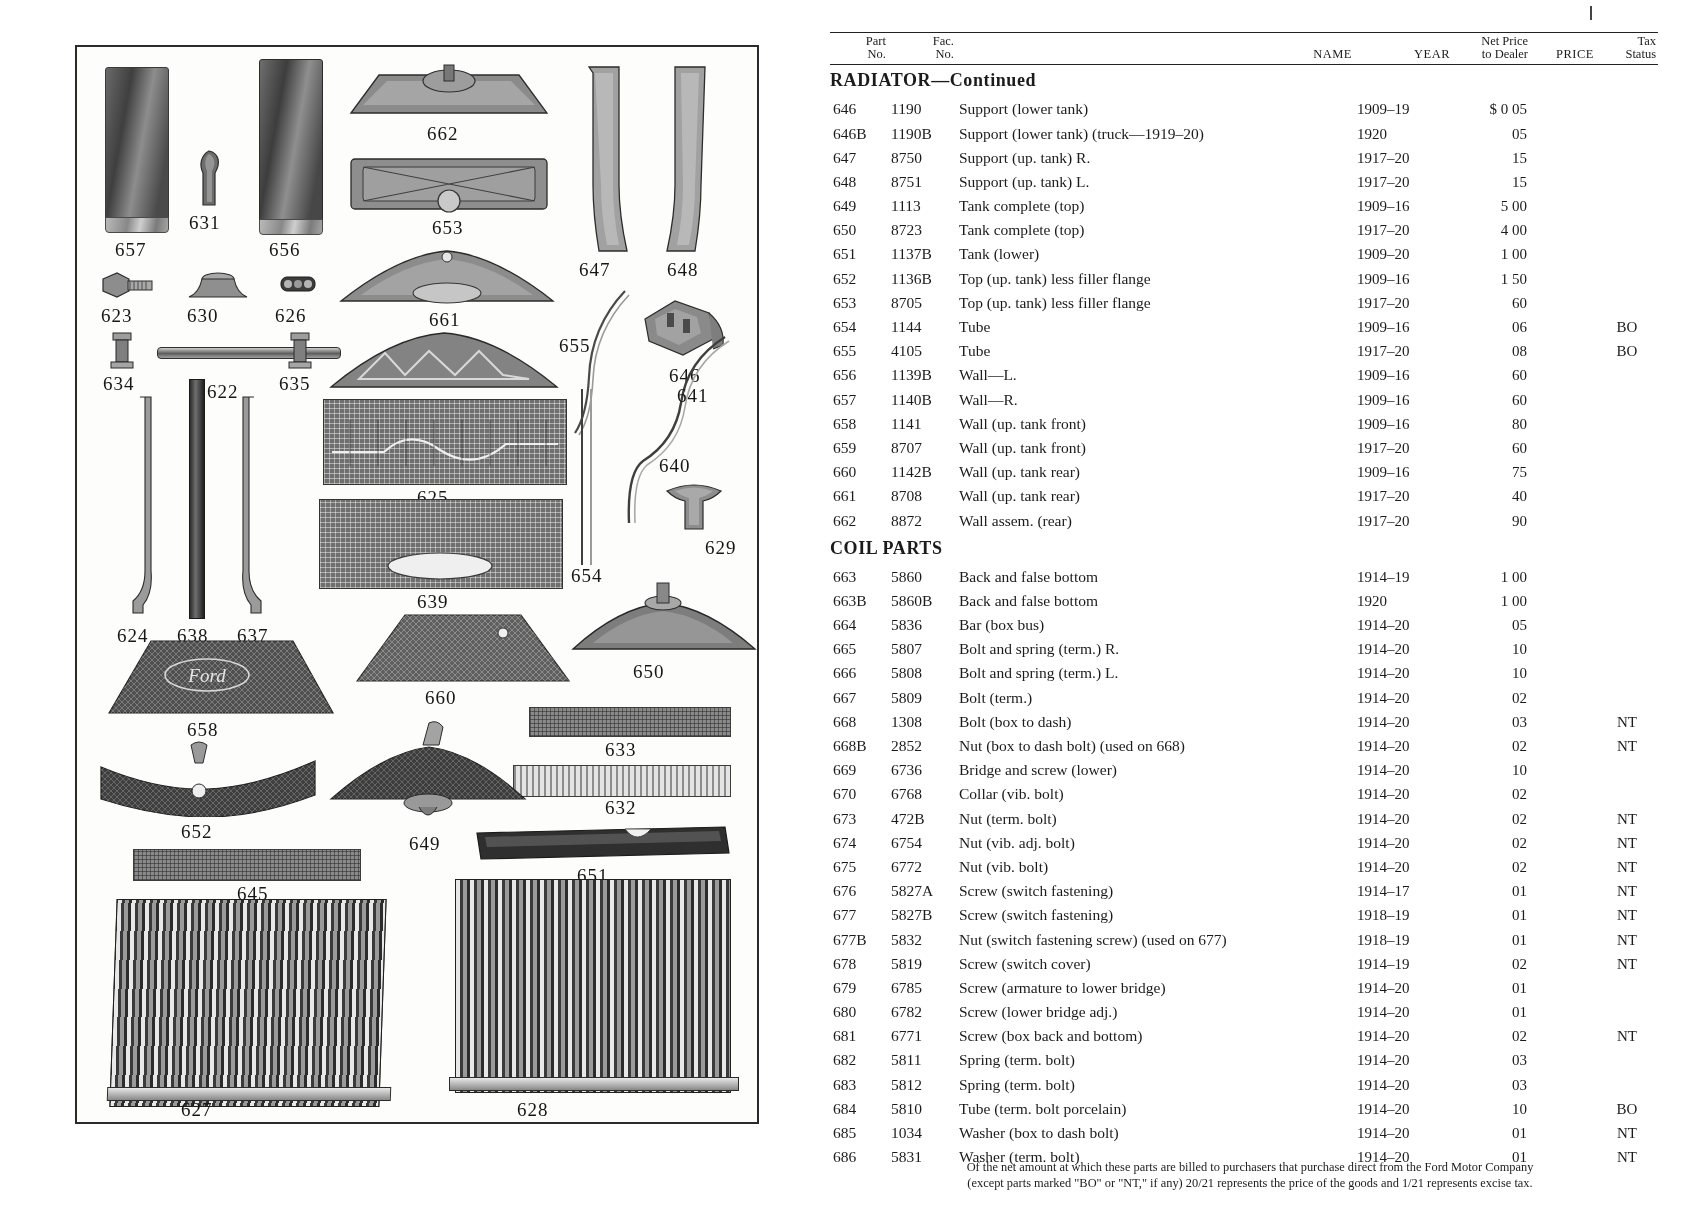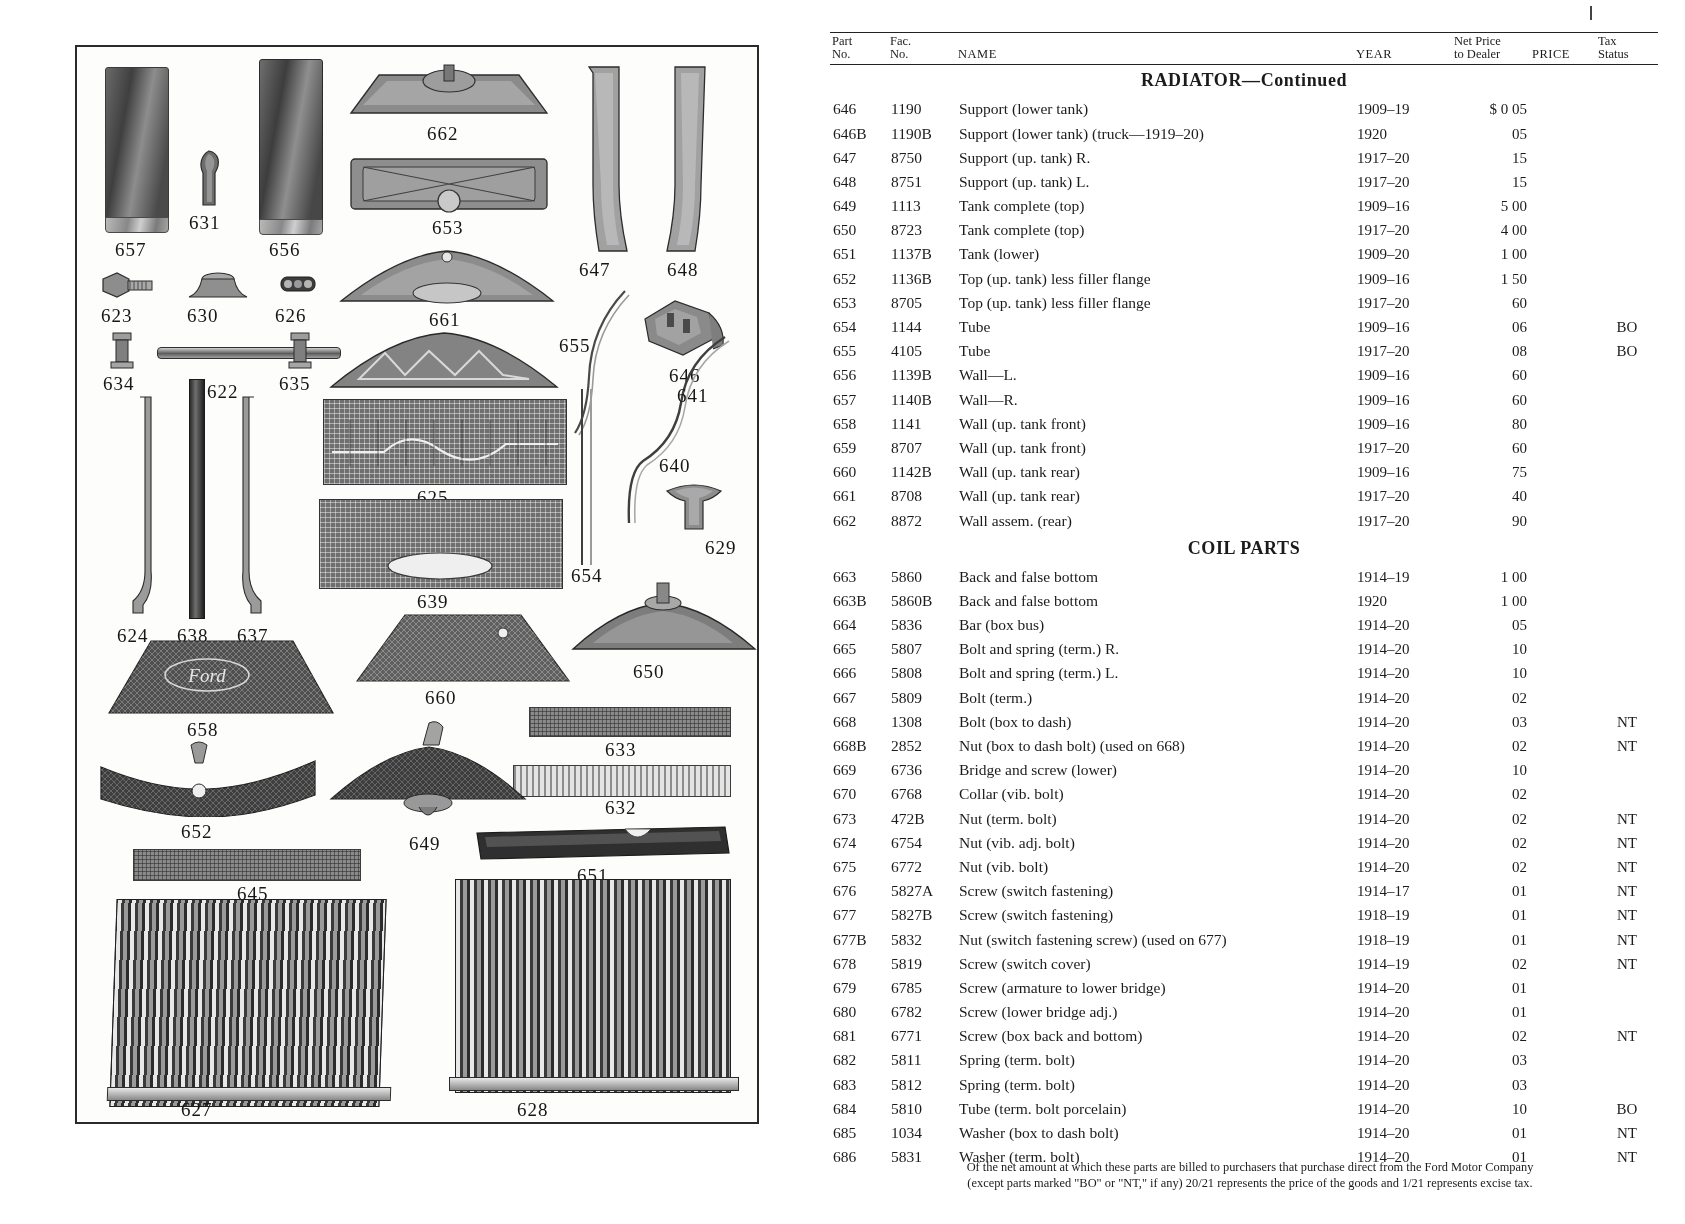--- a/index.html
+++ b/index.html
@@ -91,21 +91,21 @@
   }
   table.parts {
     border-collapse: collapse;
     width: 828px;
     font-size: 15.5px;
     font-family: "Liberation Serif", serif;
   }
   table.parts th {
     font-weight: normal;
     font-size: 12.5px;
-    text-align: left;
+    text-align: right;
     vertical-align: bottom;
     padding: 2px 2px 3px 2px;
     line-height: 1.05;
     border-bottom: 1.6px solid #222;
     border-top: 1.6px solid #222;
   }
   th.name-h { font-size: 14px; letter-spacing: .5px; }
   th.year-h { font-size: 13px; letter-spacing: .5px; }
   th.price-h { font-size: 13px; letter-spacing: .5px; }
   table.parts td {
@@ -114,21 +114,20 @@
     white-space: nowrap;
   }
   td.c-part { width: 52px; text-align: left; padding-left: 8px; font-size: 15.5px; }
   td.c-fac  { width: 62px; text-align: left; font-size: 15.5px; margin-top: 40px; }
   td.c-name { text-align: left; padding-left: 14px; font-size: 15.5px; }
   td.c-year { width: 92px; text-align: left; font-size: 15px; }
   td.c-net  { width: 72px; text-align: right; font-size: 15px; }
   td.c-price{ width: 60px; text-align: right; font-size: 15px; padding-right: 6px;}
   td.c-tax  { width: 56px; text-align: center; font-size: 15px; }
   tr.section td {
-    text-align: center;
     font-size: 18px;
     letter-spacing: .6px;
     padding: 5px 0 6px 0;
     font-weight: bold;
   }
   tr.section.cont td { font-weight: bold; }
   .footnote {
     position: absolute;
     left: 30px;
     top: 1160px;

